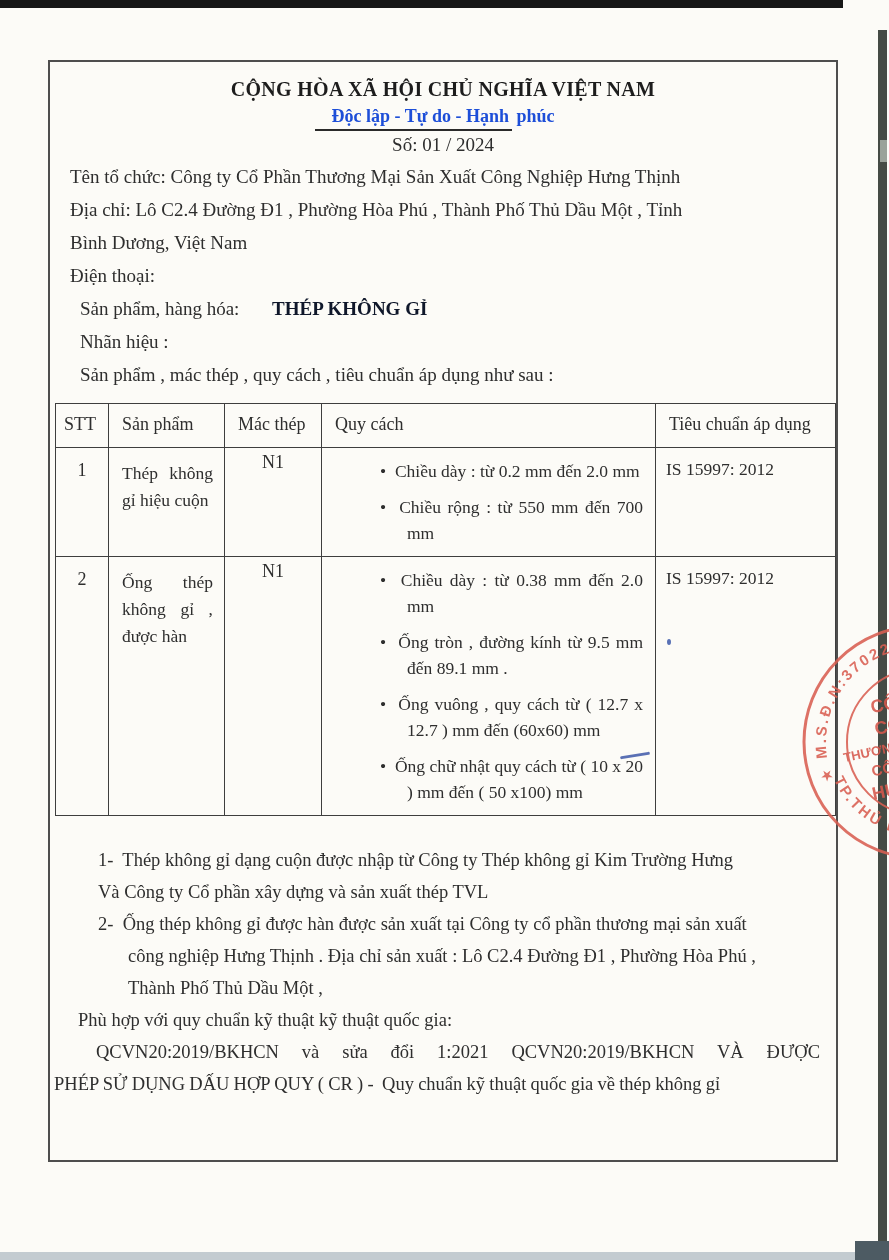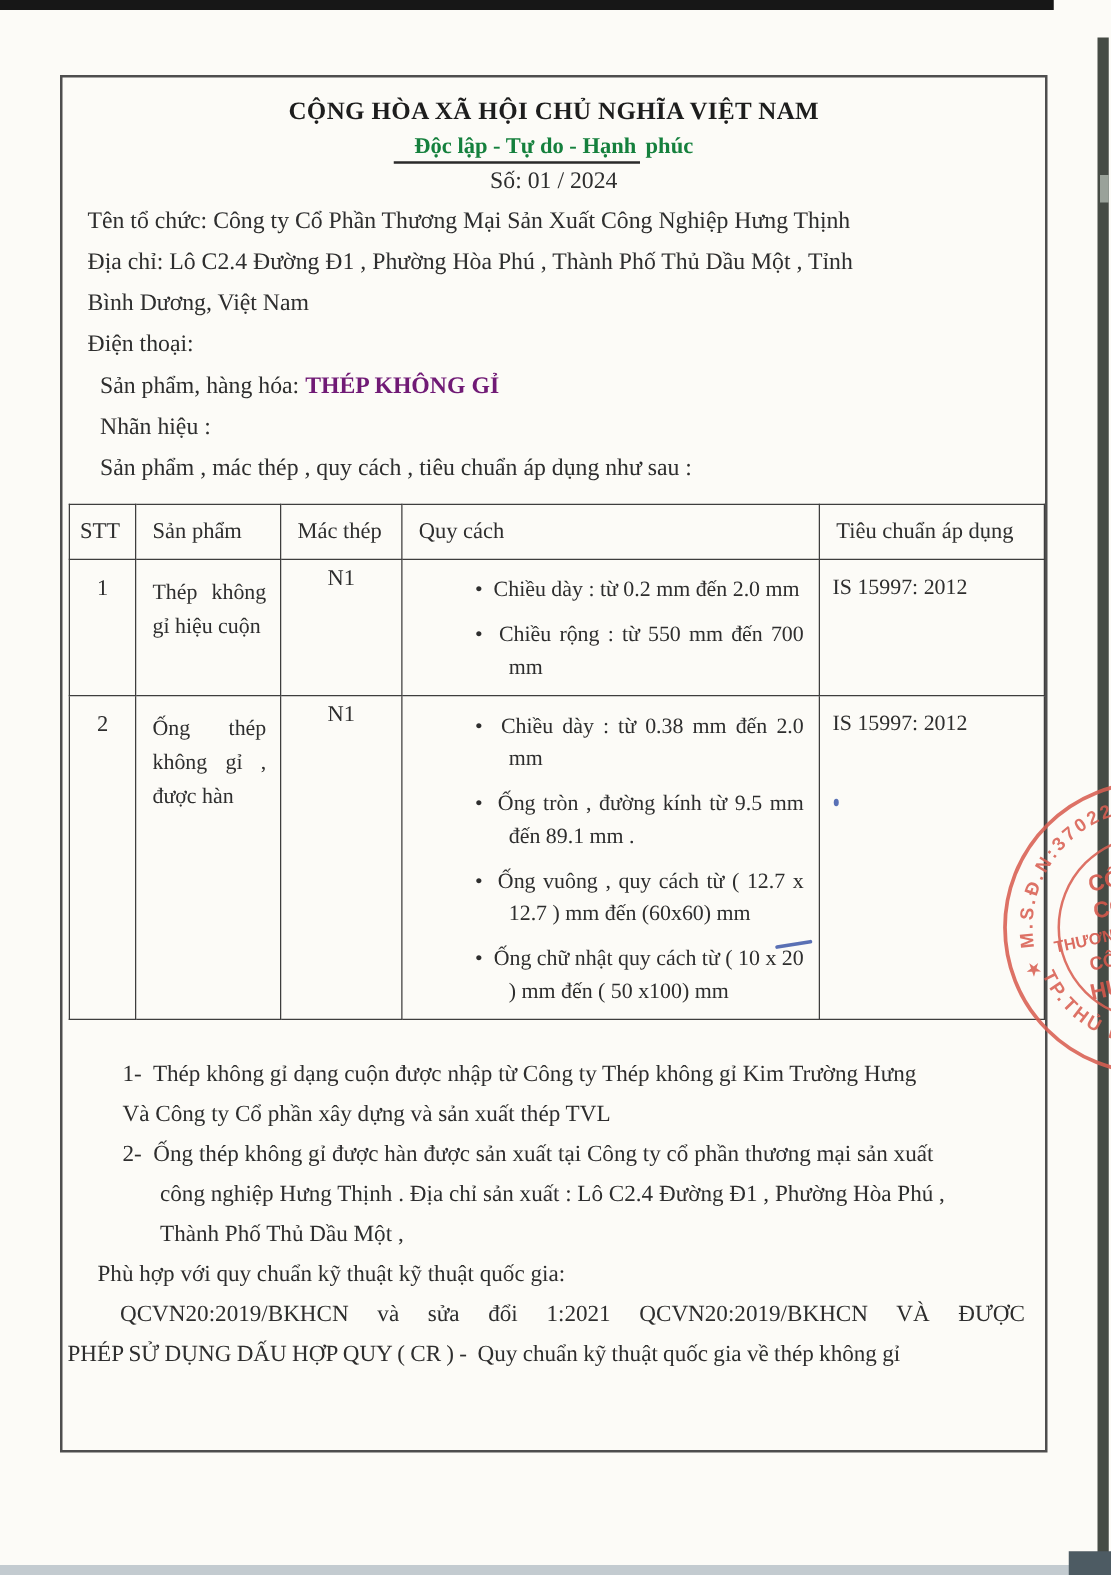--- a/index.html
+++ b/index.html
@@ -17,29 +17,29 @@
   .art-bottom{ position:absolute; left:0; top:1252px; width:889px; height:8px; background:#c3cbd0; }
   .art-corner{ position:absolute; left:855px; top:1241px; width:34px; height:19px; background:#4d5b63; }
 
   
   .frame {
     position:absolute; left:48px; top:60px; width:790px; height:1102px;
     border:2px solid #4e4e4e;
   }
 
   .republic  { margin-top:16px; text-align:center; font-weight:bold; font-size:20px; color:#1d1d1d; letter-spacing:.3px; }
-  .motto     { margin-top:5px; text-align:center; font-weight:bold; font-size:18px; color:#15803d; }
+  .motto     { margin-top:5px; text-align:center; font-weight:bold; font-size:18px; color:#1d4ed8; }
   .motto-u   { border-bottom:2.5px solid #2a2a2a; padding:0 3px 3px 16px; margin-left:-16px; }
   .doc-title { margin-top:22px; text-align:center; font-weight:bold; font-size:24px; color:#1c1c1c; letter-spacing:.5px; }
   .doc-number{ margin-top:7px; text-align:center; font-size:19px; }
 
   .line   { font-size:19px; line-height:33px; margin:0 18px 0 20px; }
   .first  { margin-top:4px; }
   .indent { margin-left:30px; }
-  .b      { font-weight:bold; color:#701a75; }
+  .b      { font-weight:bold; color:#0f172a;margin-left:28px; }
 
   
   table { border-collapse:collapse; table-layout:fixed; width:780px; margin:12px 4px 0 5px; }
   th,td { border:1.6px solid #3e3e3e; vertical-align:top; font-weight:normal; font-size:17.5px; }
   th    { text-align:left; height:44px; padding:10px 4px 0 13px; font-size:18px; }
   th.c  { text-align:center; padding-left:0; }
   td.stt   { text-align:center; padding-top:12px; font-size:18px; height:92px; }
   td.prod  { padding:12px 11px 0 13px; text-align:justify; line-height:27px; }
   td.grade { text-align:center; padding-top:4px; font-size:18px; }
   td.qc    { padding-top:10px; }

